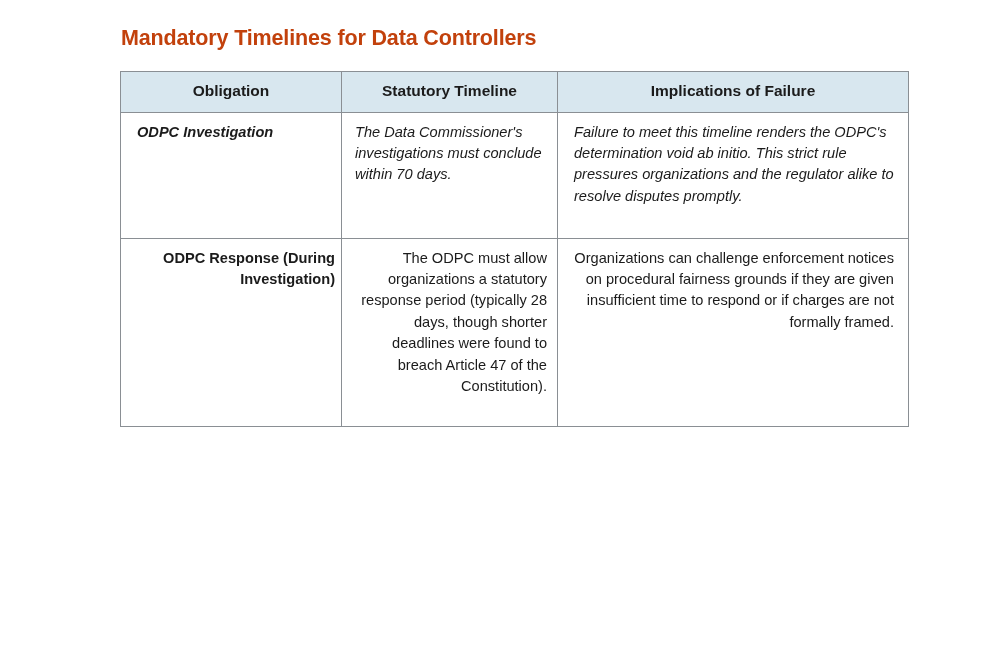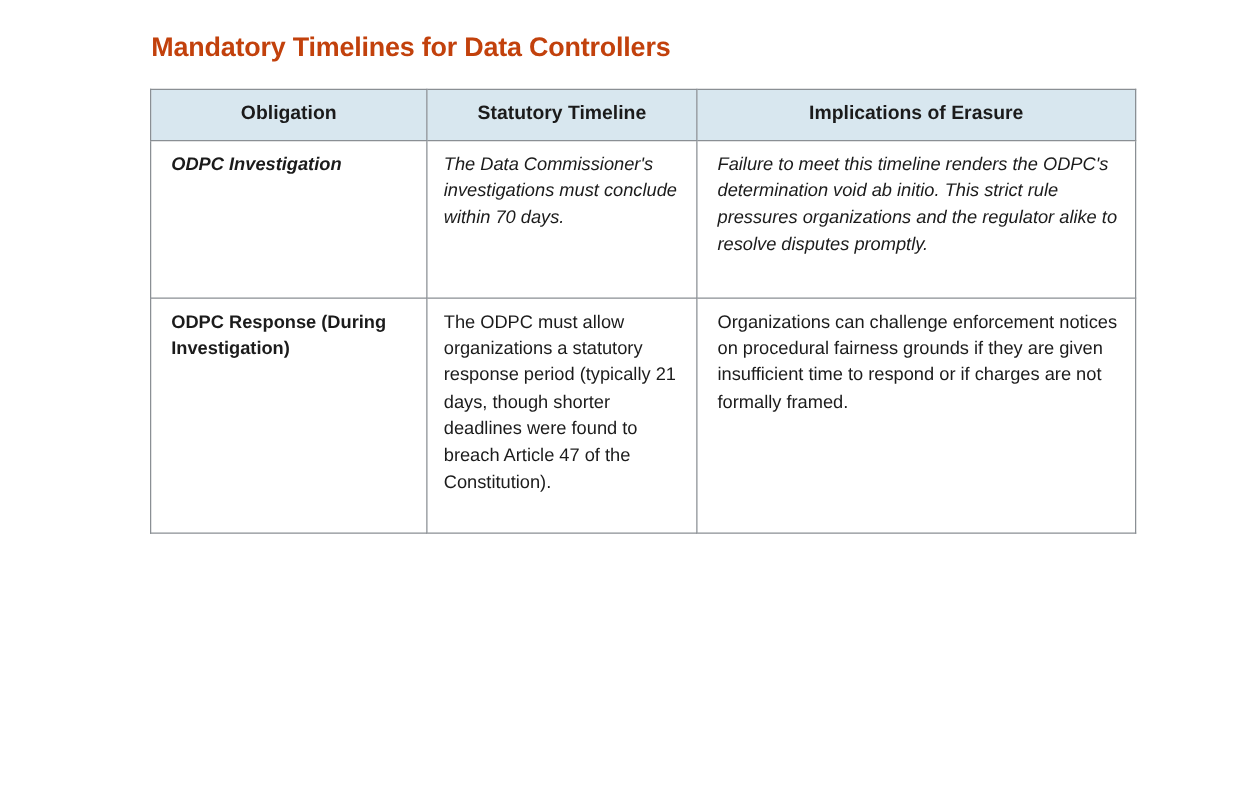--- a/index.html
+++ b/index.html
@@ -85,51 +85,51 @@
 
   table.timelines tbody td.col-implication {
     padding-left: 16px;
     padding-right: 14px;
   }
 
   
   tbody tr.row-0 td { height: 84px; }
   tbody tr.row-1 td { height: 82px; }
   tbody tr.row-2 td { height: 103px; font-style: italic; }
-  tbody tr.row-3 td { height: 165px; }
+  tbody tr.row-3 td { height: 165px; text-align: right; }
 </style>
 </head>
 <body>
 
 <div class="page">
 
   <div class="page-title">Mandatory Timelines for Data Controllers</div>
 
   <div class="table-wrap">
     <table class="timelines">
       <colgroup>
         <col class="c-oblig">
         <col class="c-timeline">
         <col class="c-implication">
       </colgroup>
       <thead>
         <tr>
           <th>Obligation</th>
           <th>Statutory Timeline</th>
-          <th>Implications of Erasure</th>
+          <th>Implications of Failure</th>
         </tr>
       </thead>
       <tbody>
         <tr class="row-2">
           <td class="col-oblig">ODPC Investigation</td>
           <td class="col-timeline">The Data Commissioner's investigations must conclude within 70 days.</td>
           <td class="col-implication">Failure to meet this timeline renders the ODPC's determination void ab initio. This strict rule pressures organizations and the regulator alike to resolve disputes promptly.</td>
         </tr>
         <tr class="row-3">
           <td class="col-oblig">ODPC Response (During Investigation)</td>
-          <td class="col-timeline">The ODPC must allow organizations a statutory response period (typically 21 days, though shorter deadlines were found to breach Article 47 of the Constitution).</td>
+          <td class="col-timeline">The ODPC must allow organizations a statutory response period (typically 28 days, though shorter deadlines were found to breach Article 47 of the Constitution).</td>
           <td class="col-implication">Organizations can challenge enforcement notices on procedural fairness grounds if they are given insufficient time to respond or if charges are not formally framed.</td>
         </tr>
       </tbody>
     </table>
   </div>
 
 </div>
 
 </body></html>

